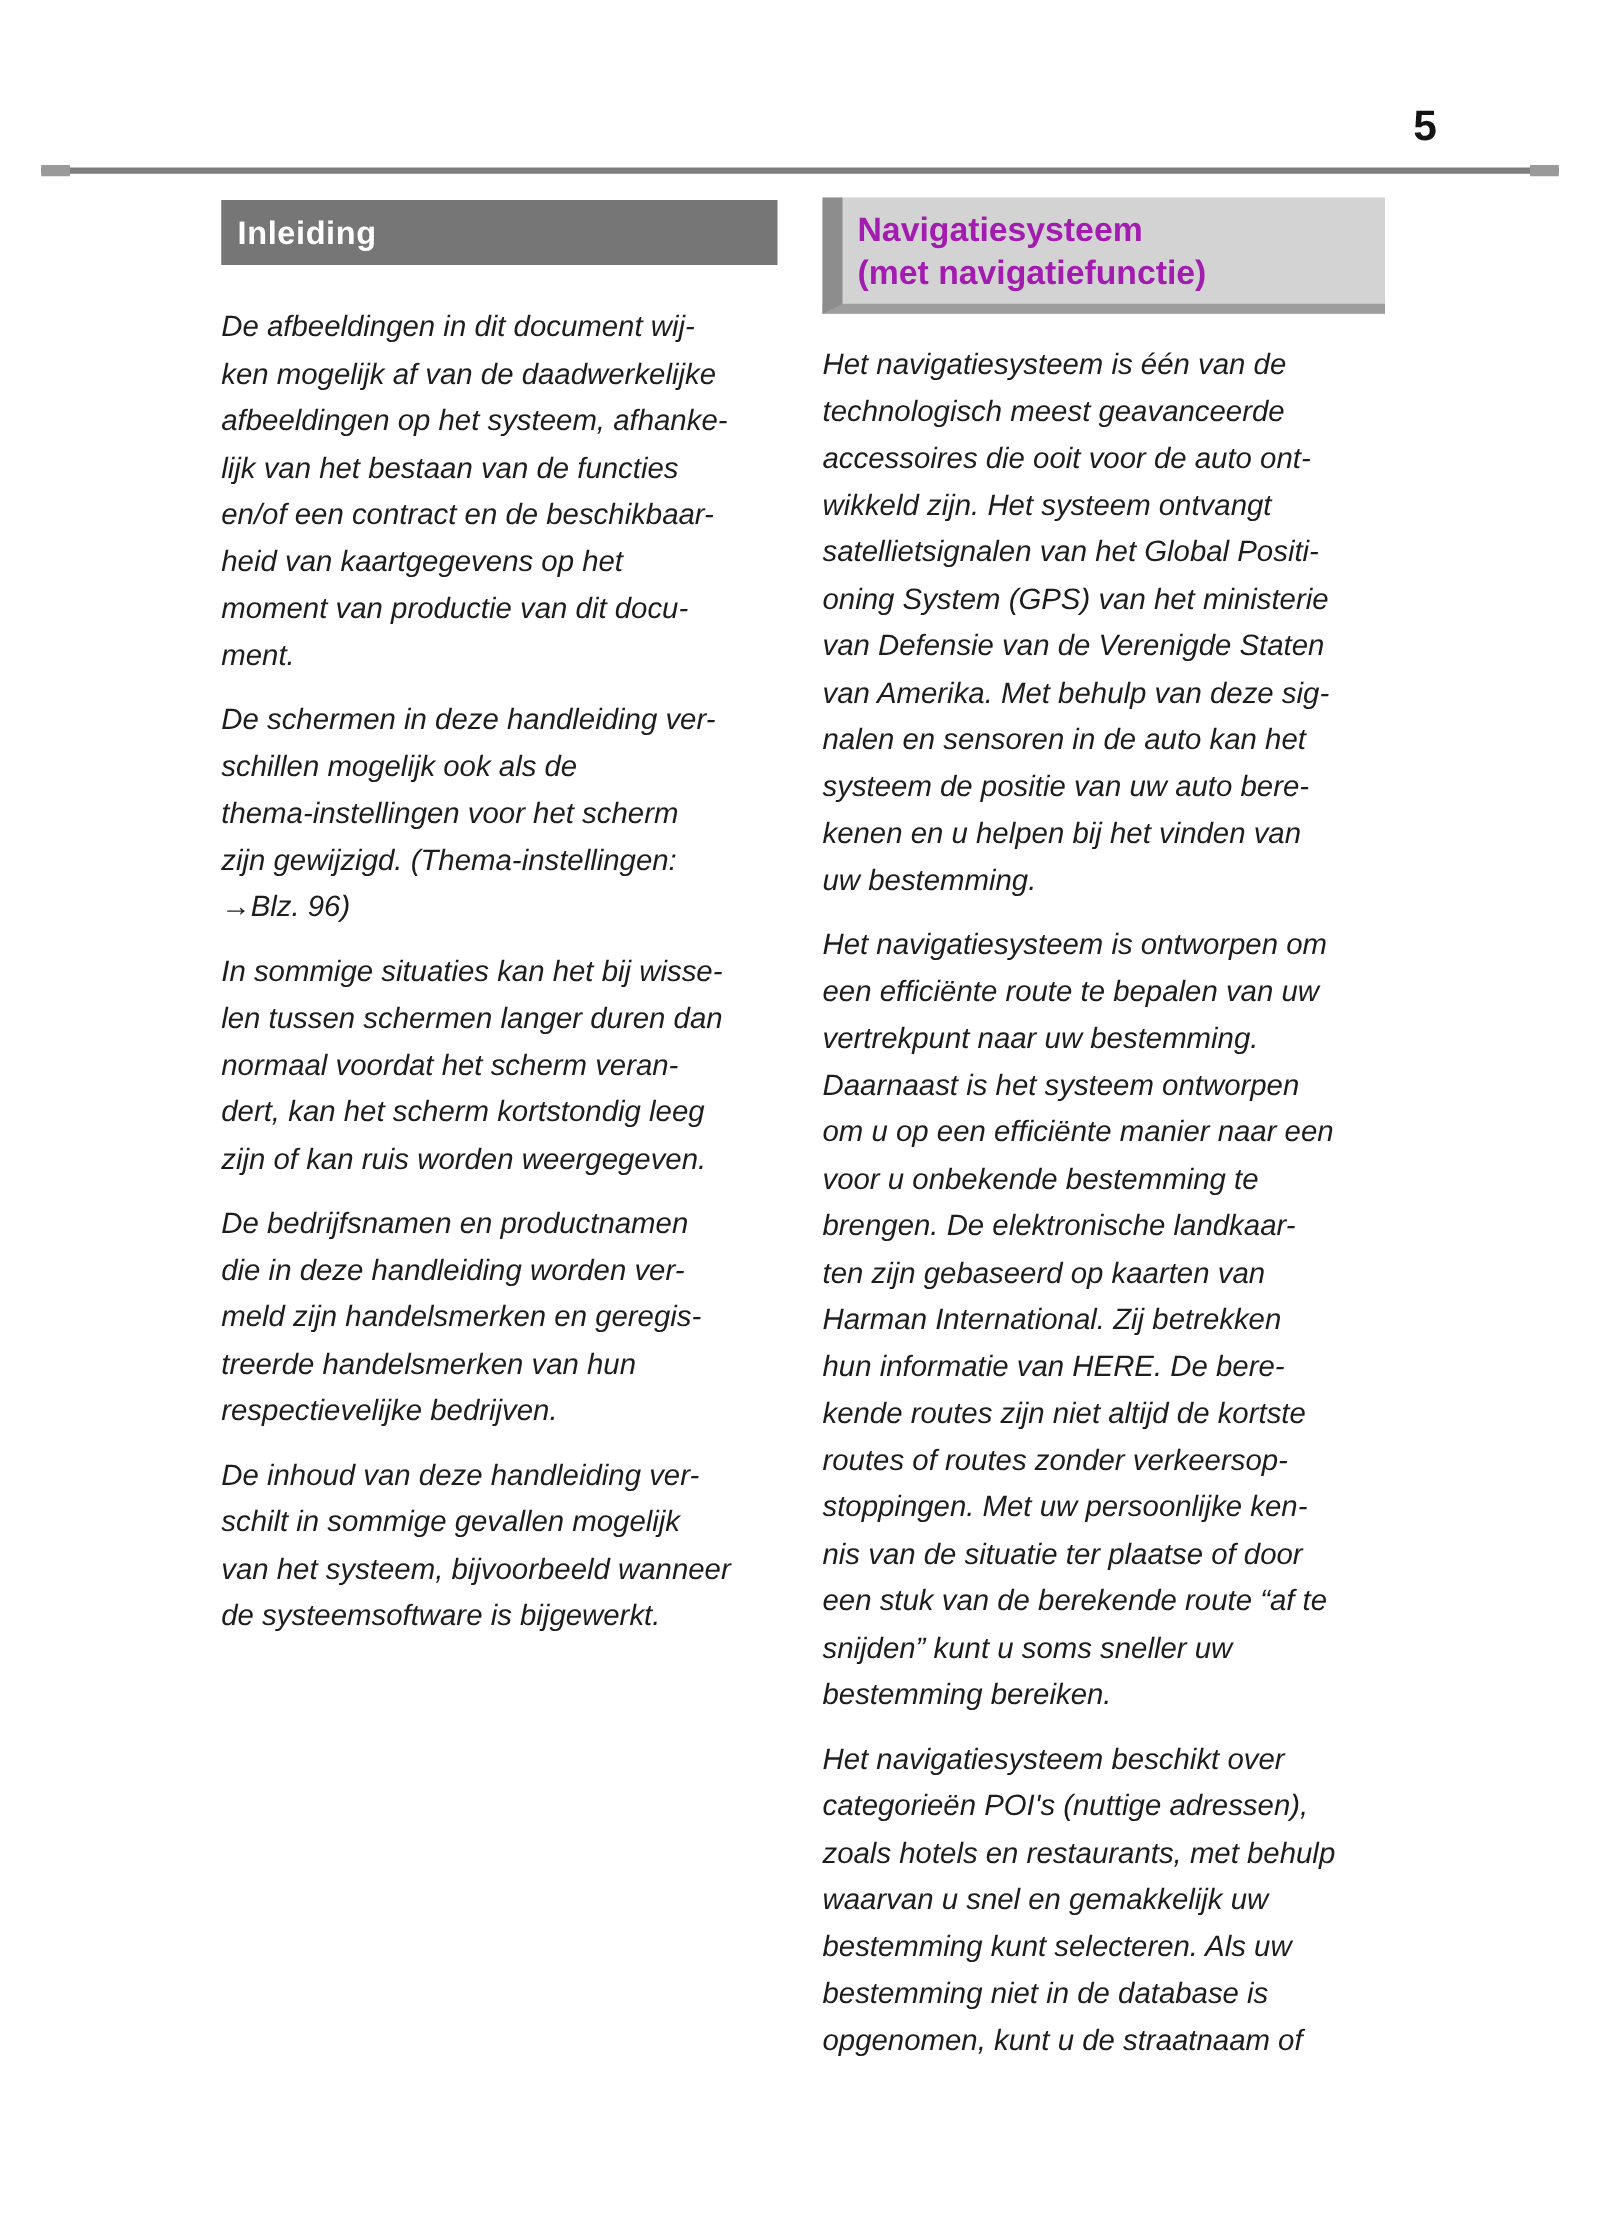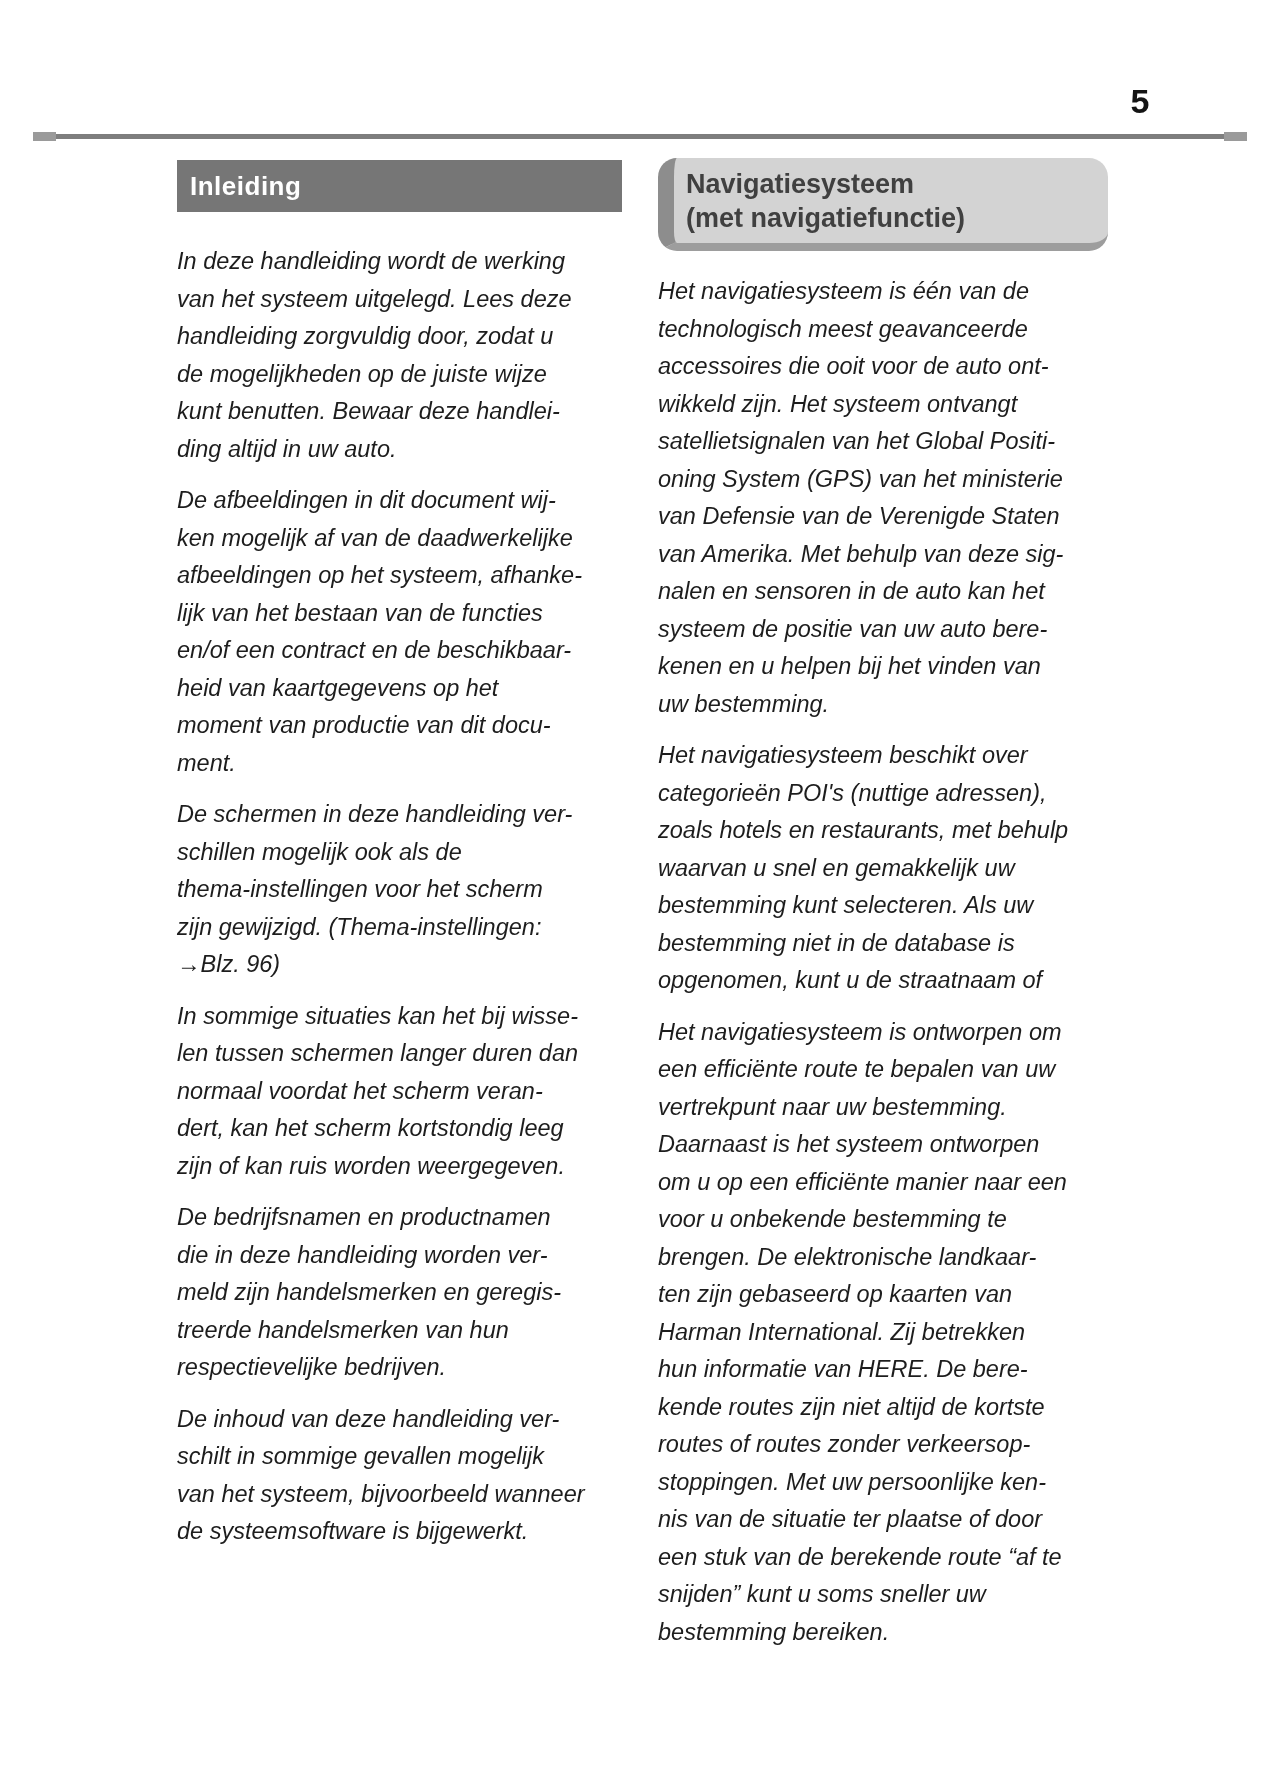--- a/index.html
+++ b/index.html
@@ -43,27 +43,26 @@
     font-size:26px;font-weight:bold;
     padding-left:13px;
     letter-spacing:0.5px;
     margin-bottom:31px;
     white-space:pre;
   }
   .sub-header{
     background:var(--sub-bg);
     border-left:16px solid var(--sub-bar);
     border-bottom:5px solid var(--sub-border);
-    color:#404040;
+    color:#a21caf;
     font-weight:bold;
     font-size:25px;line-height:32px;
     padding:8px 8px 7px 12px;
     white-space:pre;
     margin-bottom:18px;
-    border-radius:19px;
   }
   .col.right .sub-header{
     font-size:27px;line-height:34px;
     border-bottom:8px solid var(--sub-border);
     padding:9px 8px 8px 12px;
     margin-bottom:22px;
   }
   p.body-par{
     margin:0 0 14px 0;
     font-size:23.5px;
@@ -78,26 +77,20 @@
 
 <div class="page-number">5</div>
 
 <div class="top-rule">
   <span class="rule-cap left"></span>
   <span class="rule-cap right"></span>
 </div>
 
 <div class="col left">
   <div class="chapter-header">Inleiding</div>
-  <p class="body-par">In deze handleiding wordt de werking
-van het systeem uitgelegd. Lees deze
-handleiding zorgvuldig door, zodat u
-de mogelijkheden op de juiste wijze
-kunt benutten. Bewaar deze handlei-
-ding altijd in uw auto.</p>
   <p class="body-par">De afbeeldingen in dit document wij-
 ken mogelijk af van de daadwerkelijke
 afbeeldingen op het systeem, afhanke-
 lijk van het bestaan van de functies
 en/of een contract en de beschikbaar-
 heid van kaartgegevens op het
 moment van productie van dit docu-
 ment.</p>
   <p class="body-par">De schermen in deze handleiding ver-
 schillen mogelijk ook als de
@@ -128,37 +121,37 @@
 accessoires die ooit voor de auto ont-
 wikkeld zijn. Het systeem ontvangt
 satellietsignalen van het Global Positi-
 oning System (GPS) van het ministerie
 van Defensie van de Verenigde Staten
 van Amerika. Met behulp van deze sig-
 nalen en sensoren in de auto kan het
 systeem de positie van uw auto bere-
 kenen en u helpen bij het vinden van
 uw bestemming.</p>
-  <p class="body-par">Het navigatiesysteem beschikt over
-categorieën POI's (nuttige adressen),
-zoals hotels en restaurants, met behulp
-waarvan u snel en gemakkelijk uw
-bestemming kunt selecteren. Als uw
-bestemming niet in de database is
-opgenomen, kunt u de straatnaam of</p>
   <p class="body-par">Het navigatiesysteem is ontworpen om
 een efficiënte route te bepalen van uw
 vertrekpunt naar uw bestemming.
 Daarnaast is het systeem ontworpen
 om u op een efficiënte manier naar een
 voor u onbekende bestemming te
 brengen. De elektronische landkaar-
 ten zijn gebaseerd op kaarten van
 Harman International. Zij betrekken
 hun informatie van HERE. De bere-
 kende routes zijn niet altijd de kortste
 routes of routes zonder verkeersop-
 stoppingen. Met uw persoonlijke ken-
 nis van de situatie ter plaatse of door
 een stuk van de berekende route “af te
 snijden” kunt u soms sneller uw
 bestemming bereiken.</p>
+  <p class="body-par">Het navigatiesysteem beschikt over
+categorieën POI's (nuttige adressen),
+zoals hotels en restaurants, met behulp
+waarvan u snel en gemakkelijk uw
+bestemming kunt selecteren. Als uw
+bestemming niet in de database is
+opgenomen, kunt u de straatnaam of</p>
 </div>
 
 </body></html>

